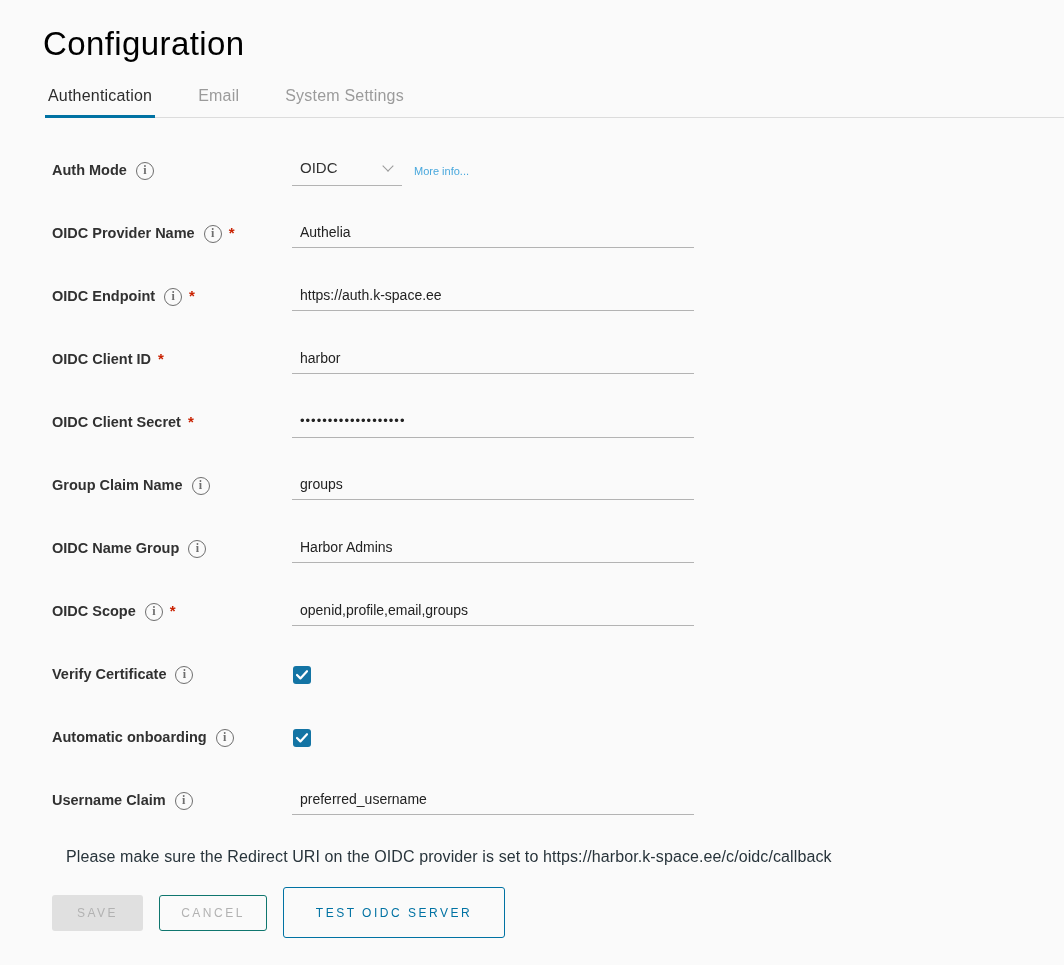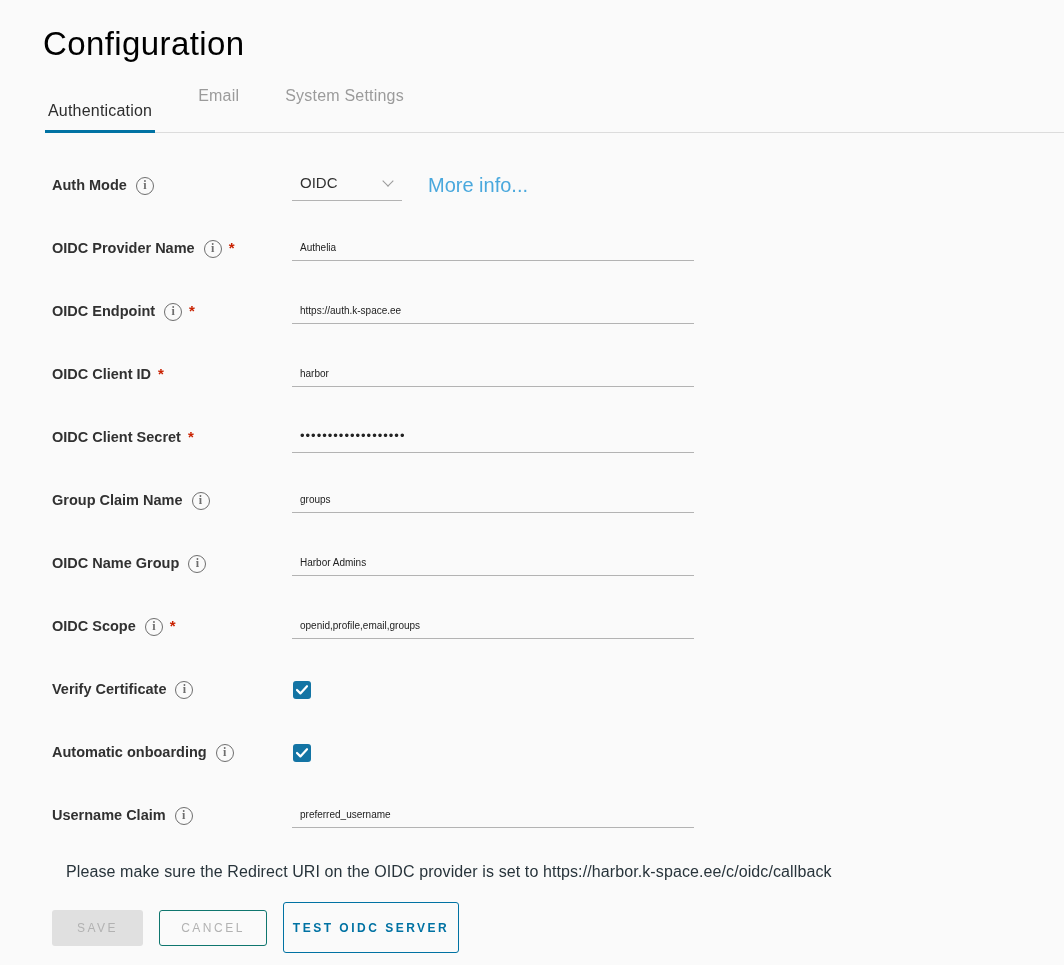--- a/index.html
+++ b/index.html
@@ -30,21 +30,21 @@
     margin-right:0;
   }
   .tab {
     position:relative;
     font-size:16px;
     color:#9b9b9b;
     padding:6px 3px 12px 3px;
     cursor:pointer;
     letter-spacing:.2px;
   }
-  .tab.active { color:#2d2d2d;margin-top:15px; }
+  .tab.active { color:#2d2d2d; }
   .tab.active::after {
     content:"";
     position:absolute;
     left:0; right:0; bottom:-1px;
     height:3px;
     background:#0072a3;
   }
 
   
   .form { margin-top:21px; padding-left:7px; }
@@ -85,21 +85,21 @@
     margin-top:-2px;
   }
   .row-control { display:flex; align-items:center; }
 
   .text-input {
     width:402px;
     background:transparent;
     border:none;
     border-bottom:1px solid #b3b3b3;
     padding:5px 8px 7px 8px;
-    font-size:10px;
+    font-size:14px;
     color:#222;
     font-family:"Liberation Sans", sans-serif;
     outline:none;
   }
   .text-input.password { letter-spacing:1px; font-size:13px; padding-bottom:9px; }
 
   .select-box {
     display:inline-flex;
     align-items:center;
     justify-content:space-between;
@@ -111,22 +111,22 @@
   }
   .select-value { font-size:15px; color:#313131; }
   .chevron-down {
     width:8px; height:8px;
     border-right:1.6px solid #9a9a9a;
     border-bottom:1.6px solid #9a9a9a;
     transform:rotate(45deg);
     margin-bottom:2px;
   }
   .more-info-link {
-    margin-left:26px;
-    font-size:20px;
+    margin-left:12px;
+    font-size:11px;
     color:#49a8dd;
     text-decoration:none;
     cursor:pointer;
   }
 
   .checkbox {
     width:18px; height:18px;
     background:#1374a4;
     border-radius:3px;
     display:flex;
@@ -165,25 +165,25 @@
     border:none;
     color:#b2b2b2;
   }
   .btn-cancel {
     height:36px; padding:0 21px;
     border:1px solid #0f766e;
     color:#b2b2b2;
     background:transparent;
   }
   .btn-test {
-    height:51px; padding:0 9px;
+    height:51px; padding:0 32px;
     border:1px solid #0072a3;
     color:#0072a3;
     background:transparent;
-    font-weight:bold;
+    font-weight:normal;
   }
 </style>
 </head>
 <body>
 
 <div class="page">
 
   <h1 class="page-title">Configuration</h1>
 
   <div class="tabs">

